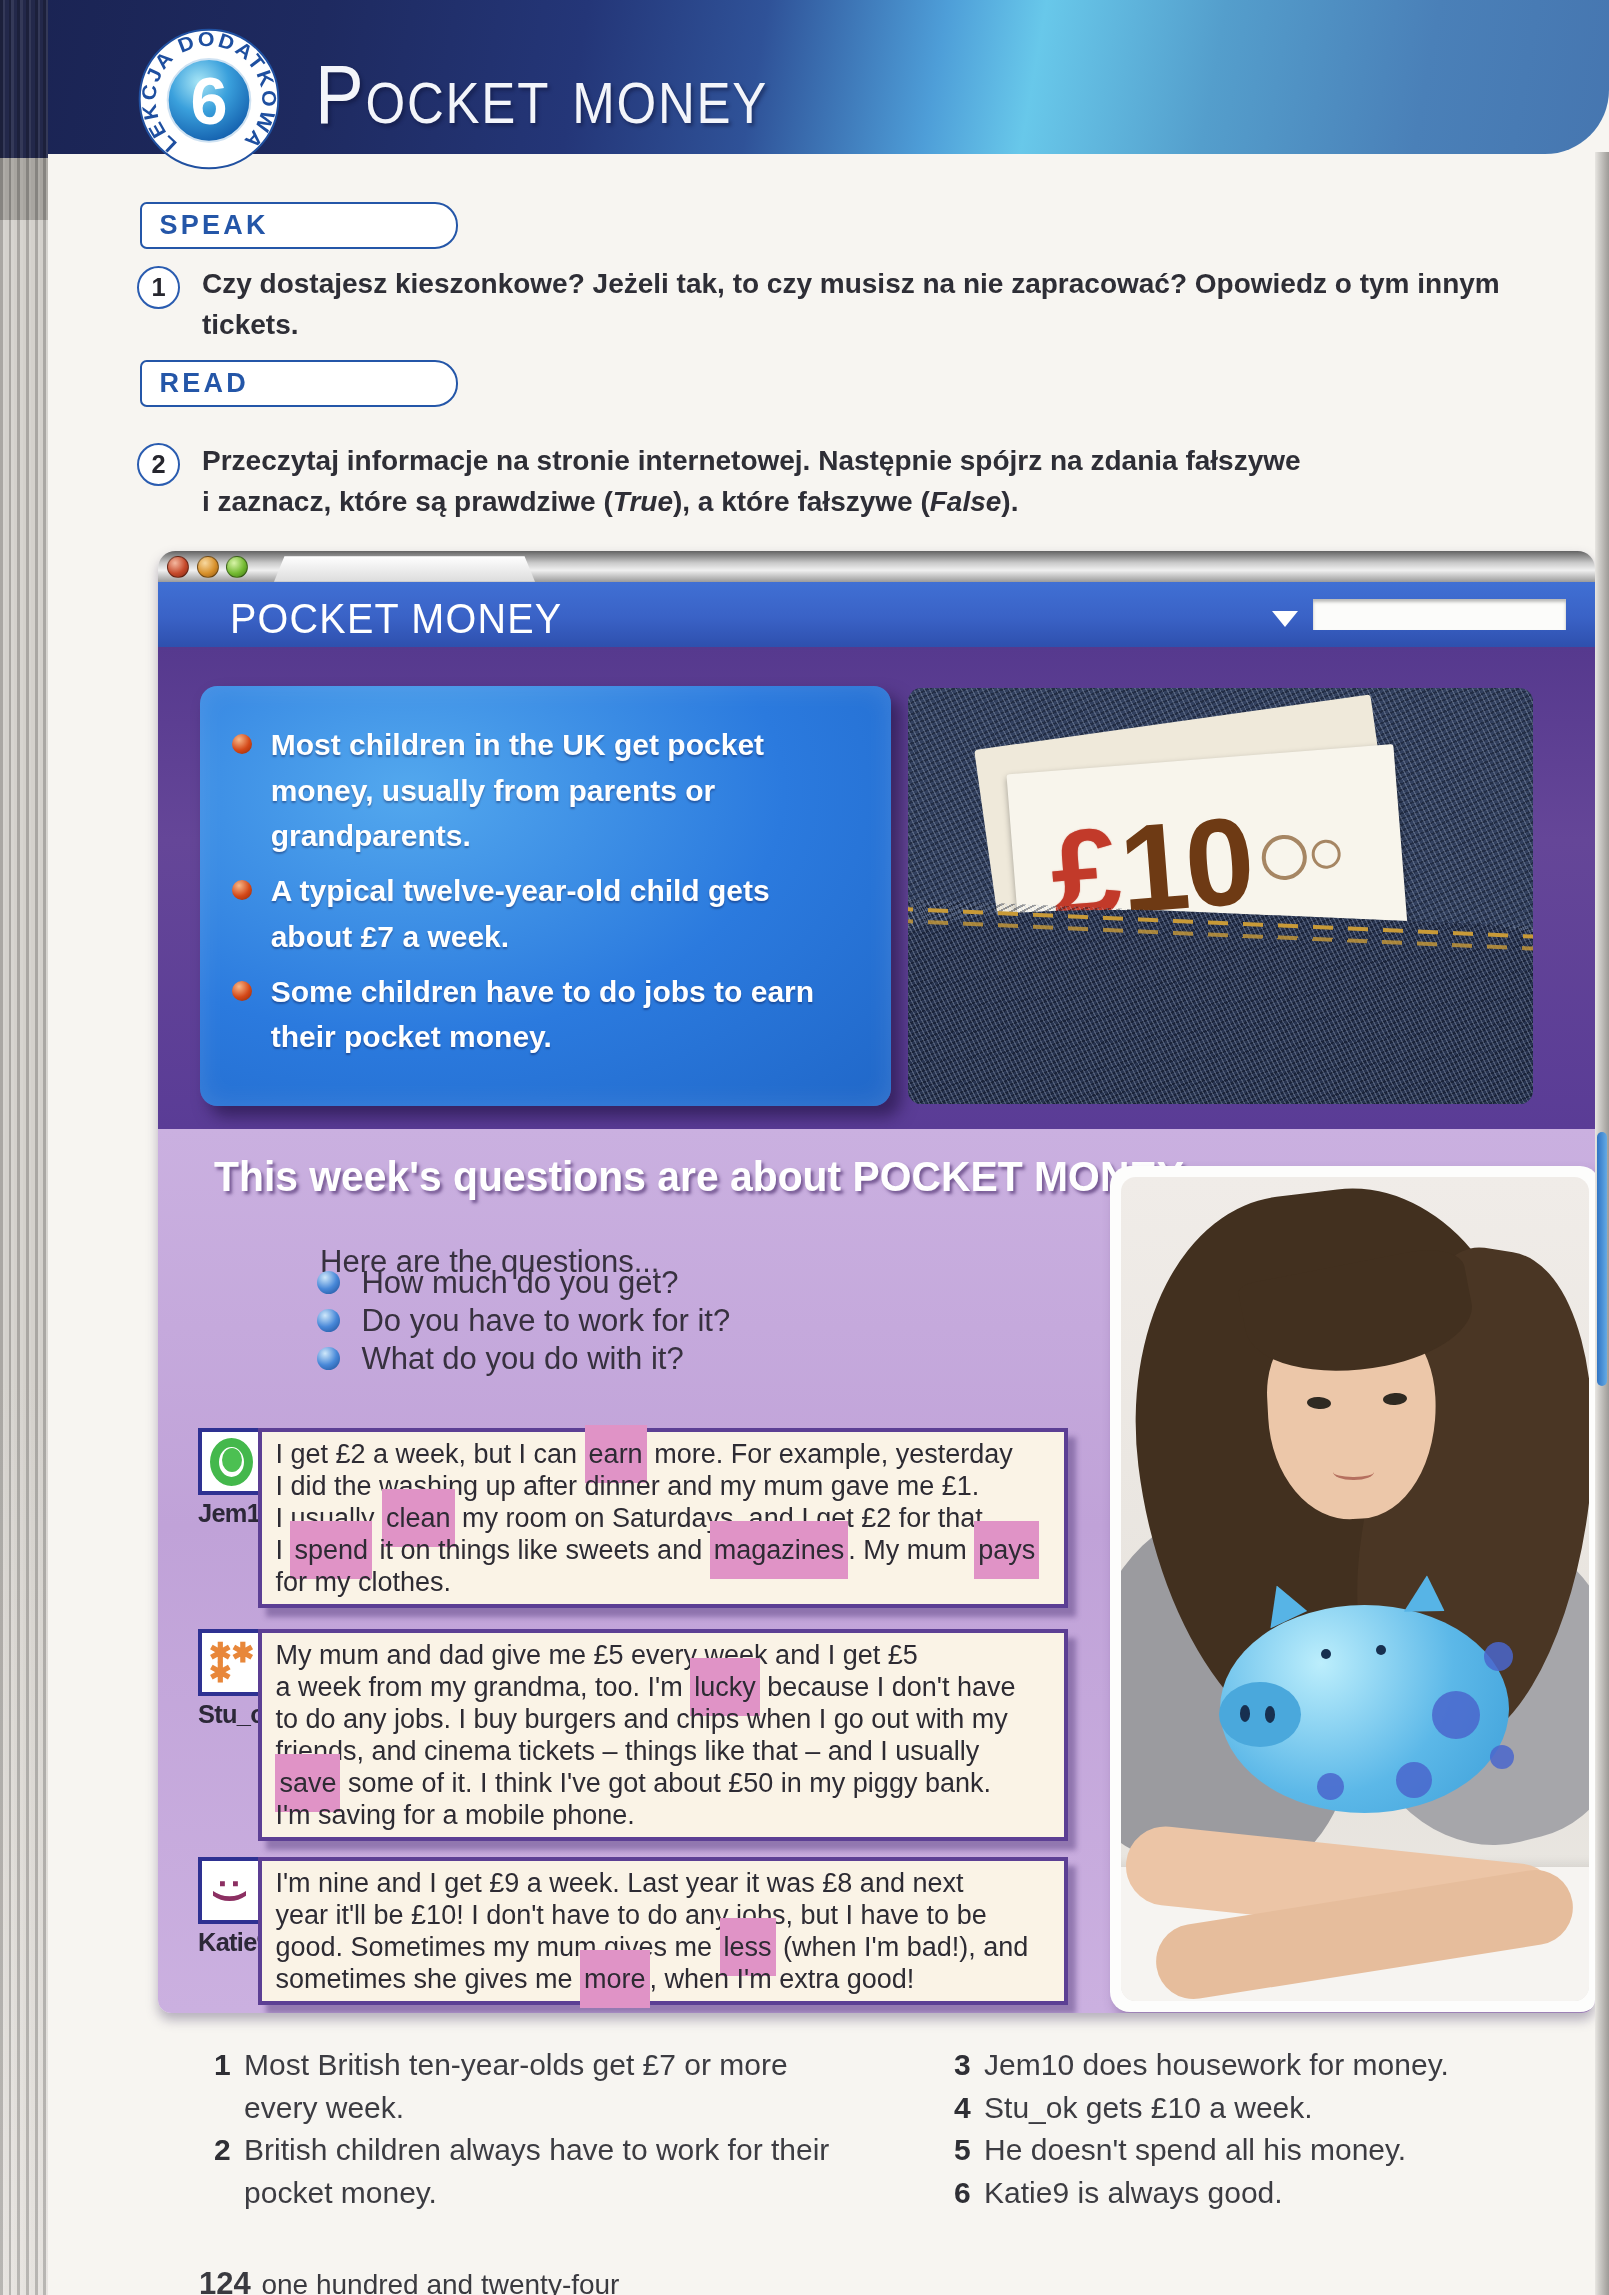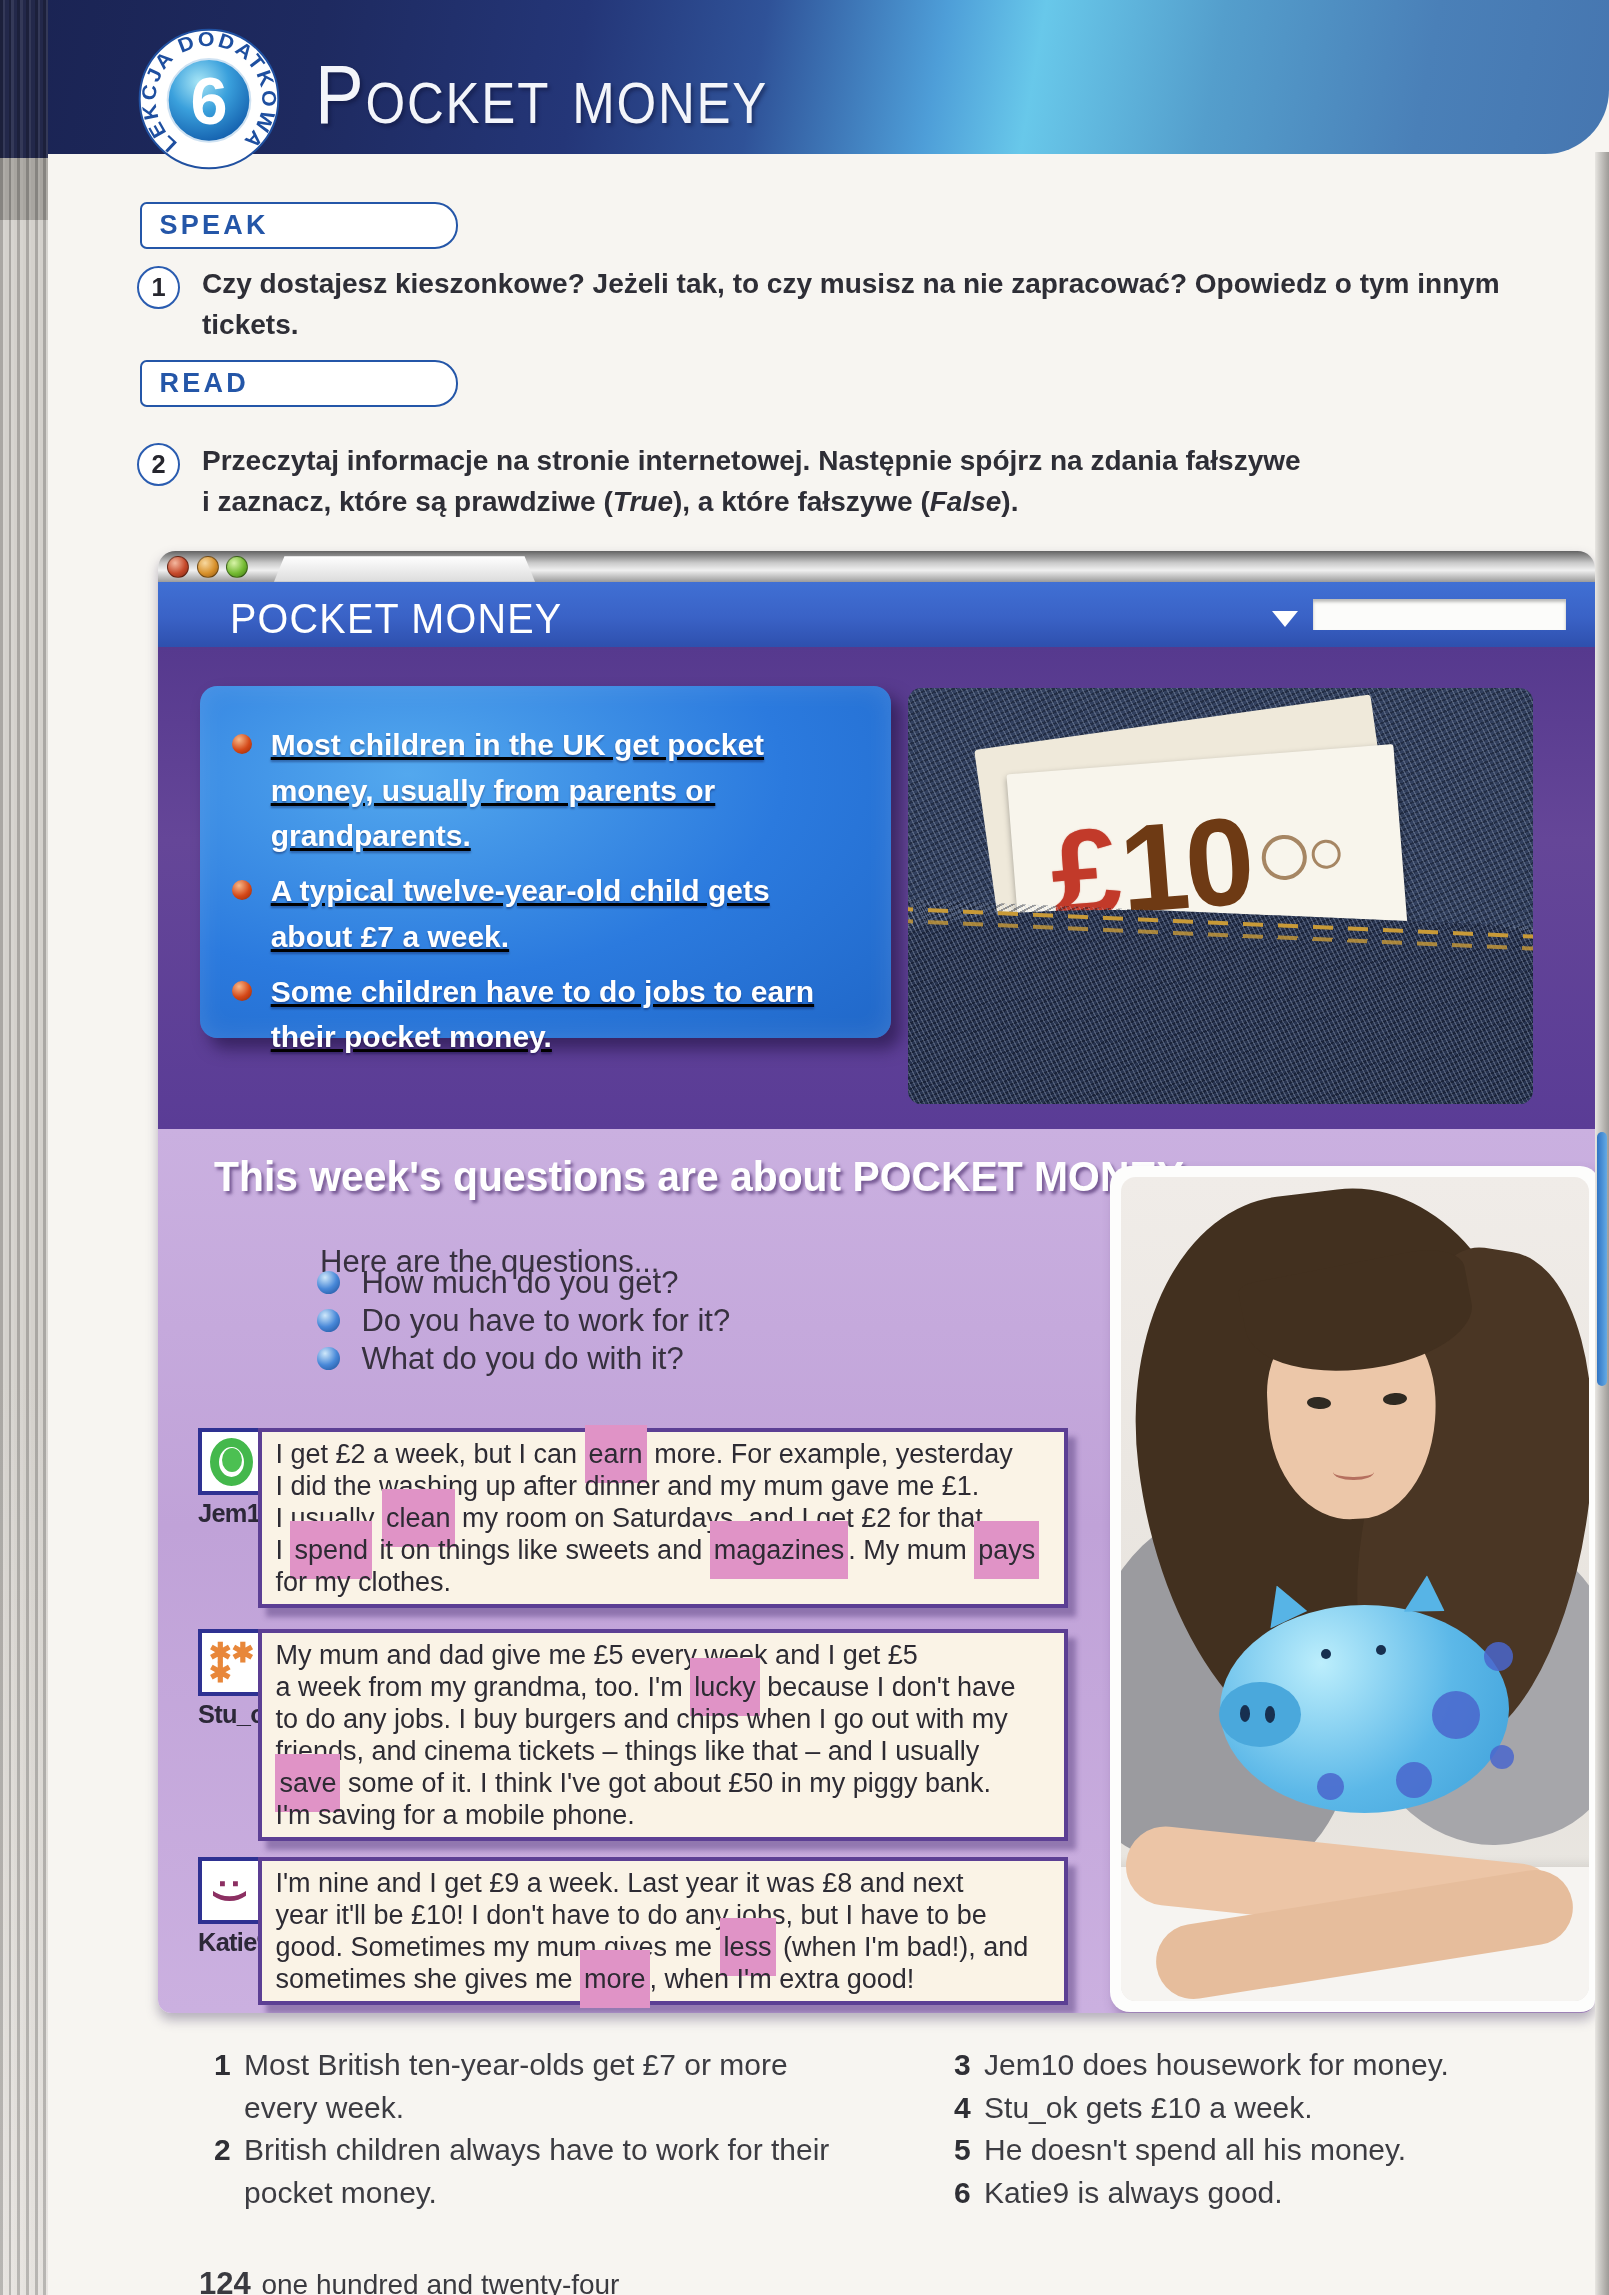--- a/index.html
+++ b/index.html
@@ -55,24 +55,24 @@
   .site-title{position:absolute;left:72px;top:12px;color:#fff;font-size:43px;letter-spacing:1.3px;
     transform:scaleX(.92);transform-origin:left;white-space:nowrap;}
   .dd-arrow{position:absolute;right:297px;top:29px;width:0;height:0;
     border-left:13.4px solid transparent;border-right:13.4px solid transparent;border-top:16px solid #fff;}
   .searchbox{position:absolute;right:29px;top:17.4px;width:253px;height:31px;background:#fcfcfa;
     box-shadow:inset 0 2.7px 3.3px rgba(0,0,0,.28);}
 
   
   .page-top{left:0;top:96px;width:100%;height:482px;
     background:linear-gradient(180deg,#56398e 0%,#654698 40%,#5a3c96 100%);}
-  .facts{position:absolute;left:42px;top:39px;width:691px;height:352px;box-sizing:border-box;
+  .facts{position:absolute;left:42px;top:39px;width:691px;height:420px;box-sizing:border-box;
     border-radius:17.4px;padding:36px 35px 43px 32px;
     background:radial-gradient(ellipse at 30% 25%,#53a8ee 0%,#2b7ade 55%,#2067c8 100%);
-    box-shadow:9.4px 10.7px 16px rgba(25,12,55,.55), inset 0 0 27px rgba(255,255,255,.12);text-decoration:underline;}
+    box-shadow:9.4px 10.7px 16px rgba(25,12,55,.55), inset 0 0 27px rgba(255,255,255,.12);}
   .facts ul{margin:0;padding:0;list-style:none;}
   .facts li{display:flex;gap:18.7px;margin-bottom:9.4px;}
   .facts li span.txt{color:#fff;font-size:30px;font-weight:bold;line-height:1.52;
     text-shadow:0 2px 2px rgba(0,0,50,.35);}
   .sphere{flex:0 0 auto;border-radius:50%;}
   .sphere.red{width:20px;height:20px;margin-top:12px;
     background:radial-gradient(circle at 35% 28%,#f7b888,#d44818 55%,#8c2808);}
   .sphere.blue{width:23px;height:23px;margin-top:6px;
     background:radial-gradient(circle at 35% 28%,#cfe8fa,#4888d8 52%,#1c4c94);}
 

